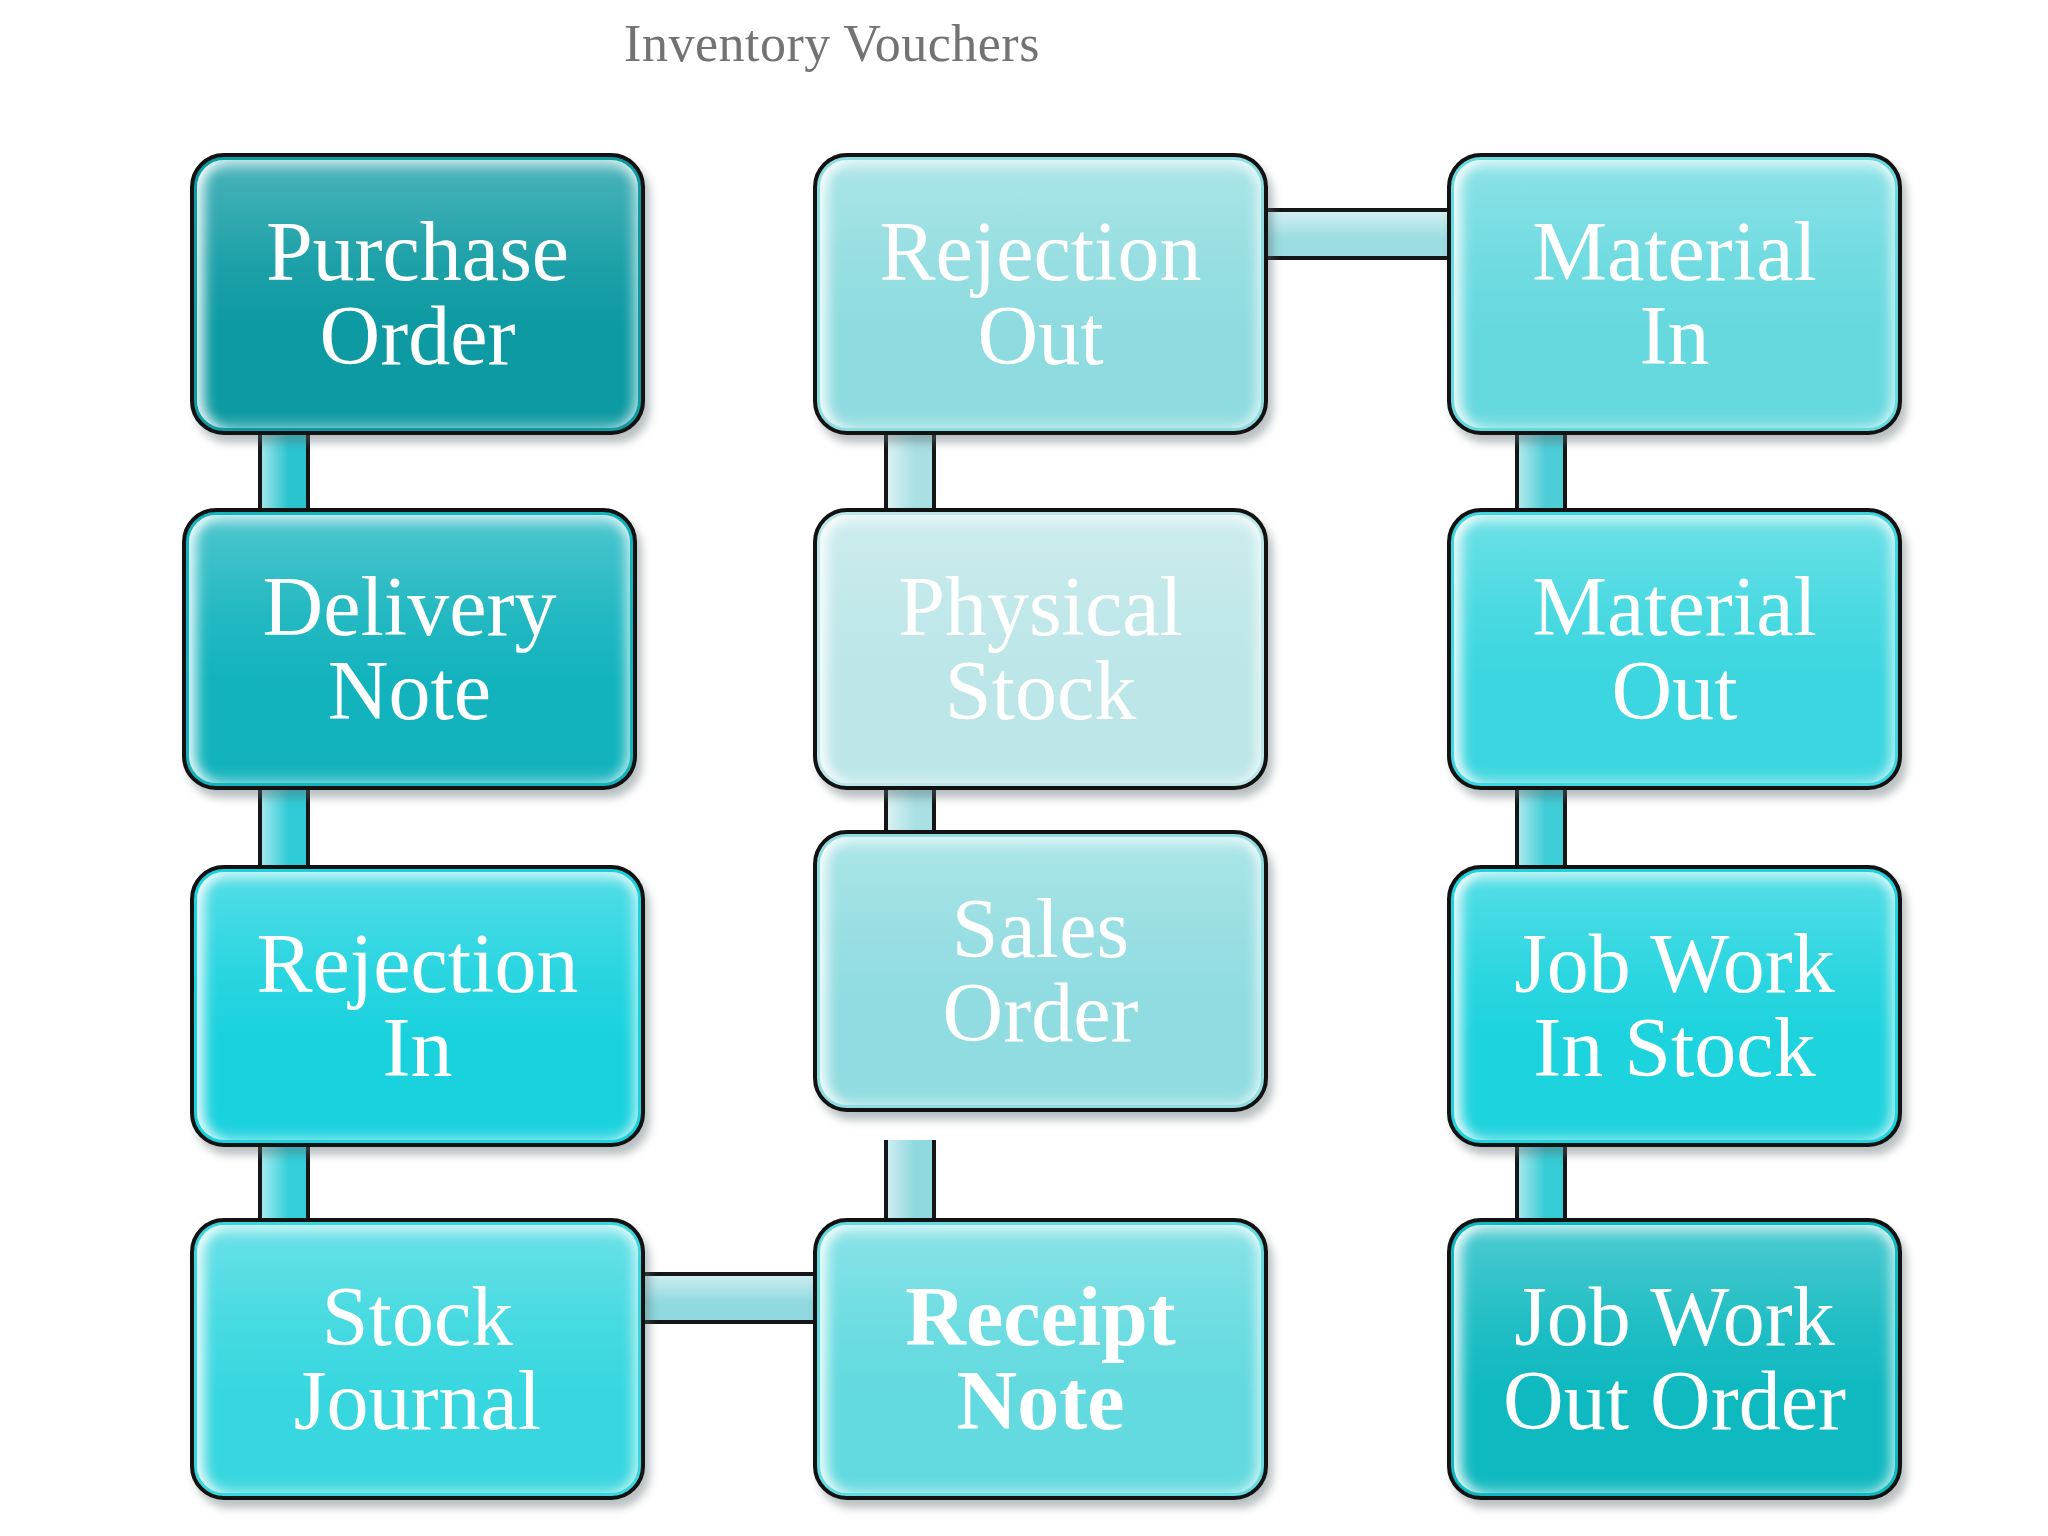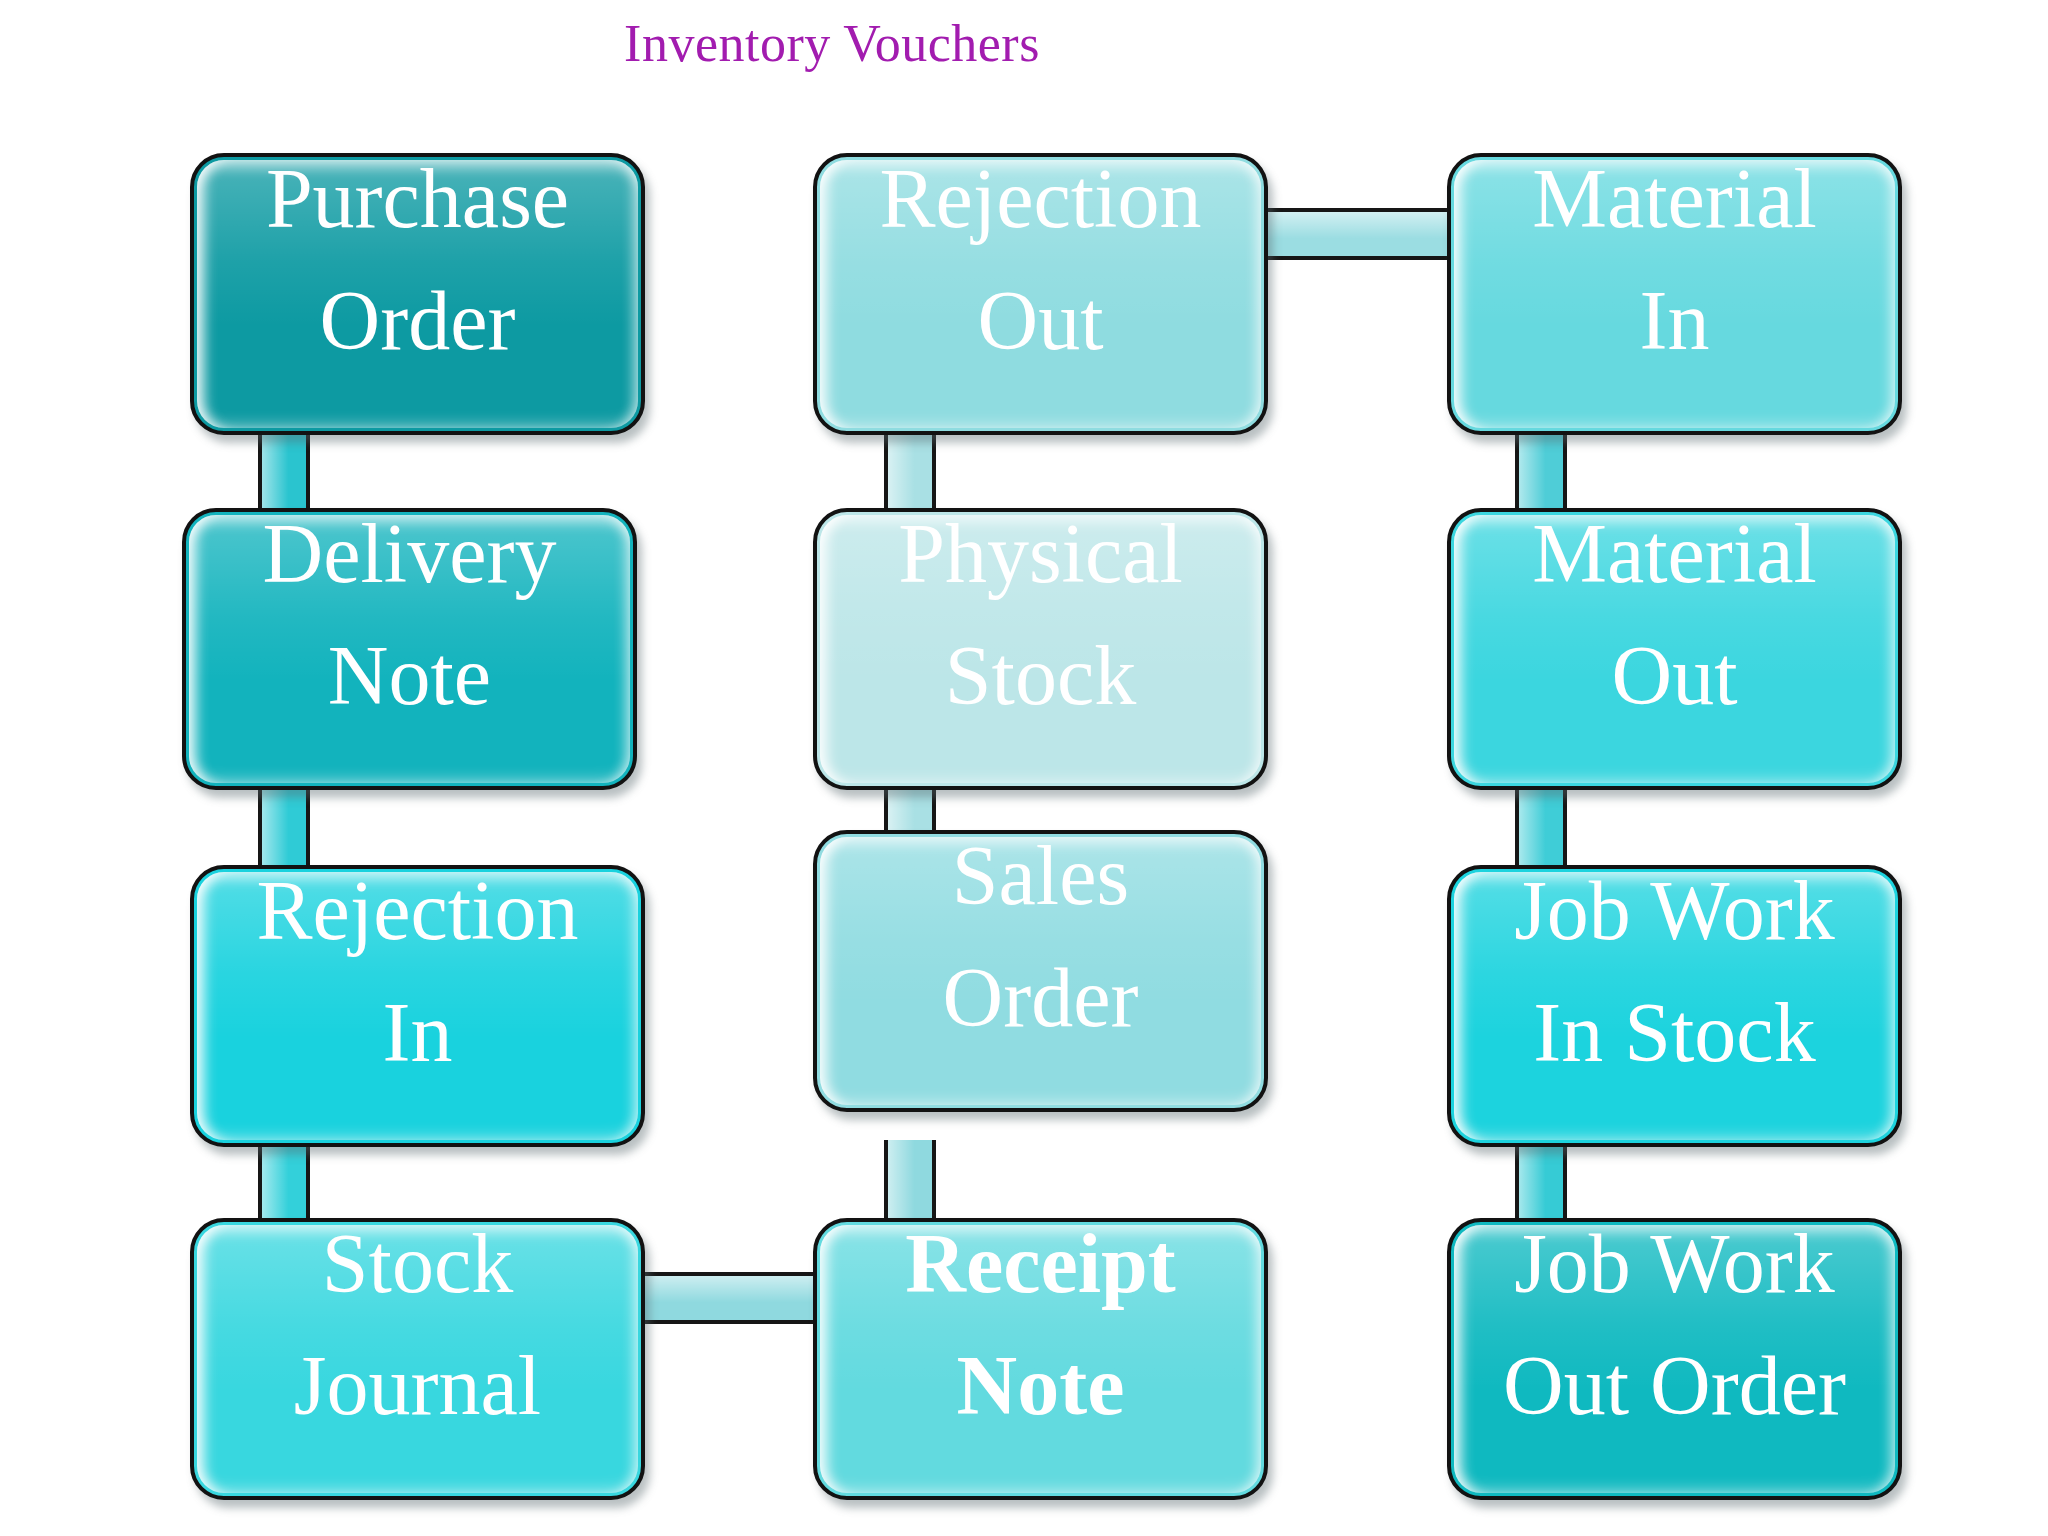--- a/index.html
+++ b/index.html
@@ -18,39 +18,38 @@
     height: 1536px;
   }
   .title {
     position: absolute;
     left: 520px;
     top: 14px;
     width: 624px;
     text-align: center;
     font-size: 52px;
     font-weight: 500;
-    color: #a21caf;
+    color: #737373;
     letter-spacing: 0.5px;
     margin: 0;
   }
   
   .node {
     position: absolute;
     width: 455px;
     height: 282px;
     box-sizing: border-box;
     border: 4px solid #121212;
     border-radius: 34px;
     background: var(--c, #2cc9d4);
     box-shadow: 5px 8px 9px rgba(88, 104, 110, 0.42);
     display: flex;
     flex-direction: column;
     align-items: center;
-    justify-content: flex-start;
-    gap: 38px;
+    justify-content: center;
     z-index: 2;
   }
   .node::before {
     content: "";
     position: absolute;
     inset: 3px;
     border-radius: 27px;
     pointer-events: none;
     background: linear-gradient(180deg,
       rgba(255,255,255,0.25) 0%,

